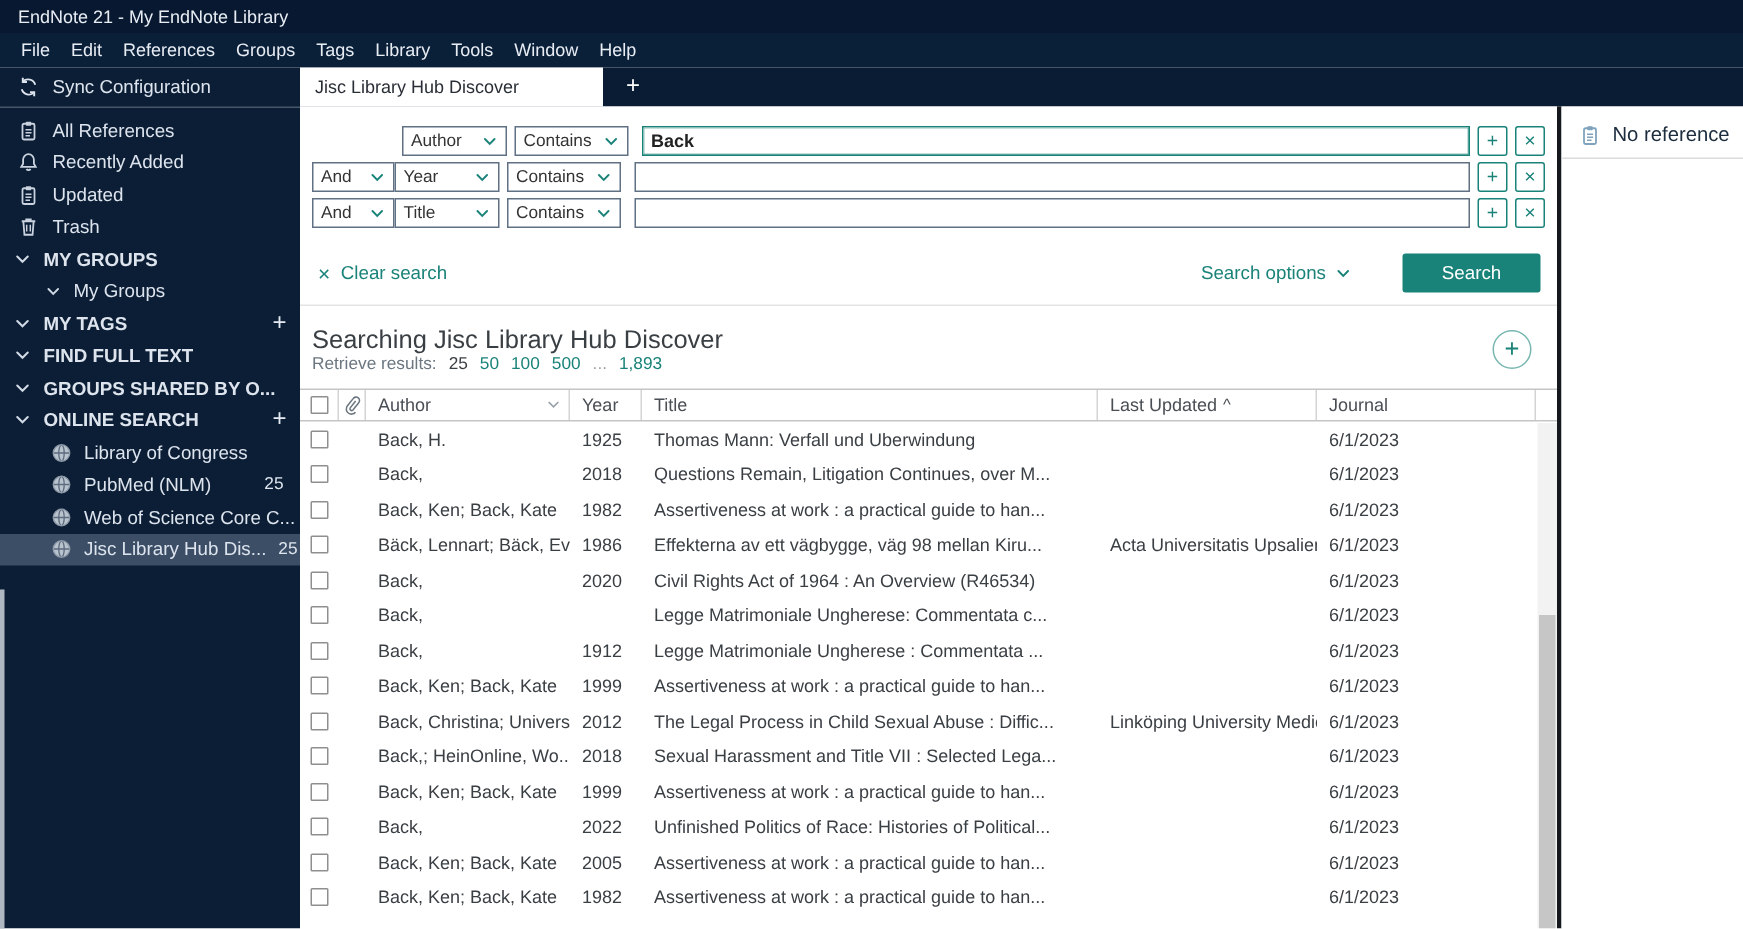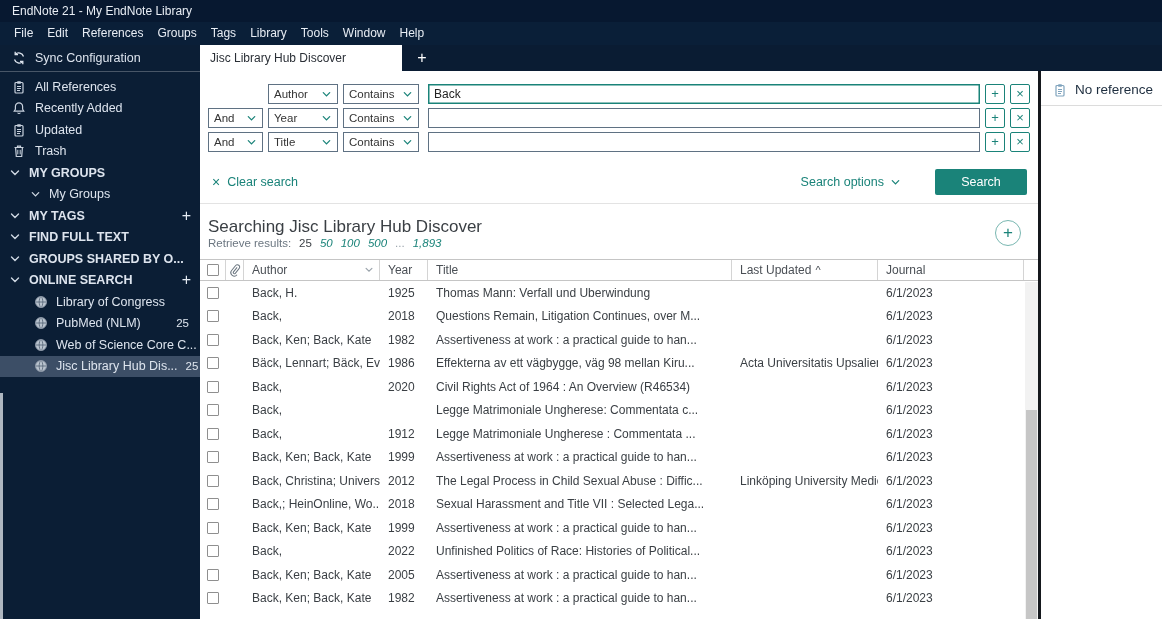--- a/index.html
+++ b/index.html
@@ -40,42 +40,42 @@
   .rightpanel { flex:1; background:#fff; display:flex; flex-direction:column; }
   .rp-head { height:32px; margin-top:3px; display:flex; align-items:center; gap:8px; padding-left:12px; border-bottom:1px solid #dcdcdc; color:#1d2d3e; font-size:13.5px; }
   .rp-head .ic { color:#7fa3bd; width:14px; height:14px; }
 
   
   .searchpanel { padding:13px 8px 0 8px; }
   .srch-row { display:flex; align-items:center; height:20px; margin-bottom:4px; }
   .srch-row .indent { width:60px; flex:none; }
   .dd { height:20px; border:1px solid #5f7183; background:#fff; display:flex; align-items:center; justify-content:space-between; padding:0 5px; font-size:11.5px; color:#333; flex:none; }
   .dd .caret { color:#1a8379; width:11px; height:11px; display:flex; align-items:center; }
-  .dd.bool { width:55px; margin-right:5px; }
+  .dd.bool { width:55px; margin-right:0; }
   .dd.field { width:70px; margin-right:5px; }
   .dd.op { width:76px; margin-right:9px; }
-  .srch-input { flex:1; height:20px; border:1px solid #5f7183; font-size:12px; color:#222; padding:0 5px; outline:none; font-family:inherit; }
+  .srch-input { flex:1; height:20px; border:1px solid #5f7183; font-size:12px; color:#222; padding:0 5px; outline:none; font-family:inherit;font-weight:bold; }
   .srch-input.focused { border:1px solid #1a8379; box-shadow:0 0 0 .5px #1a8379 inset; }
   .sq-btn { width:20px; height:20px; border:1px solid #1a8379; color:#1a8379; background:#fff; font-size:13px; line-height:18px; text-align:center; margin-left:5px; border-radius:2px; flex:none; cursor:default; }
 
   
   .actions { display:flex; align-items:center; margin:13px 11px 8px 12px; }
   .clear-link { color:#1a8379; font-size:12.5px; display:flex; align-items:center; gap:7px; cursor:default; }
   .clear-link .x { font-size:14px; }
   .srch-opts { margin-left:auto; margin-right:34px; color:#1a8379; font-size:12.5px; display:flex; align-items:center; gap:6px; cursor:default; }
   .srch-opts .caret { width:11px; height:11px; display:flex; align-items:center; }
   .search-btn { width:92px; height:26px; background:#1a8379; color:#fff; border:none; font-size:12.5px; font-family:inherit; border-radius:2px; cursor:default; }
   .hdivider { border-bottom:1px solid #e3e3e3; }
 
   
   .results-head { display:flex; align-items:center; padding:13px 17px 10px 8px; }
   .rh-title { font-size:17px; color:#3a3f44; }
   .rh-sub { font-size:11.5px; color:#6b7680; display:flex; gap:8px; align-items:center; }
   .rh-sub .sel { color:#3a3f44; }
-  .rh-sub .lnk { color:#1a8379; cursor:default;font-style:italic; }
+  .rh-sub .lnk { color:#1a8379; cursor:default; }
   .rh-sub .dots { color:#9aa3ab; }
   .add-circle { margin-left:auto; width:26px; height:26px; border:1.5px solid #79b7b1; border-radius:50%; color:#1a8379; font-size:17px; line-height:23px; text-align:center; cursor:default; }
 
   
   .table { flex:1; display:flex; flex-direction:column; min-height:0; position:relative; }
   .thead { height:22px; display:flex; align-items:center; border-top:1px solid #c5c5c5; border-bottom:1px solid #c5c5c5; font-size:12px; color:#4a4f55; flex:none; }
   .th { height:100%; display:flex; align-items:center; border-right:1px solid #d4d4d4; padding-left:8px; white-space:nowrap; overflow:hidden; }
   .th.last { border-right:none; }
   .col-check { width:26px; flex:none; padding-left:7px; }
   .col-clip  { width:18px; flex:none; padding-left:2px; }

